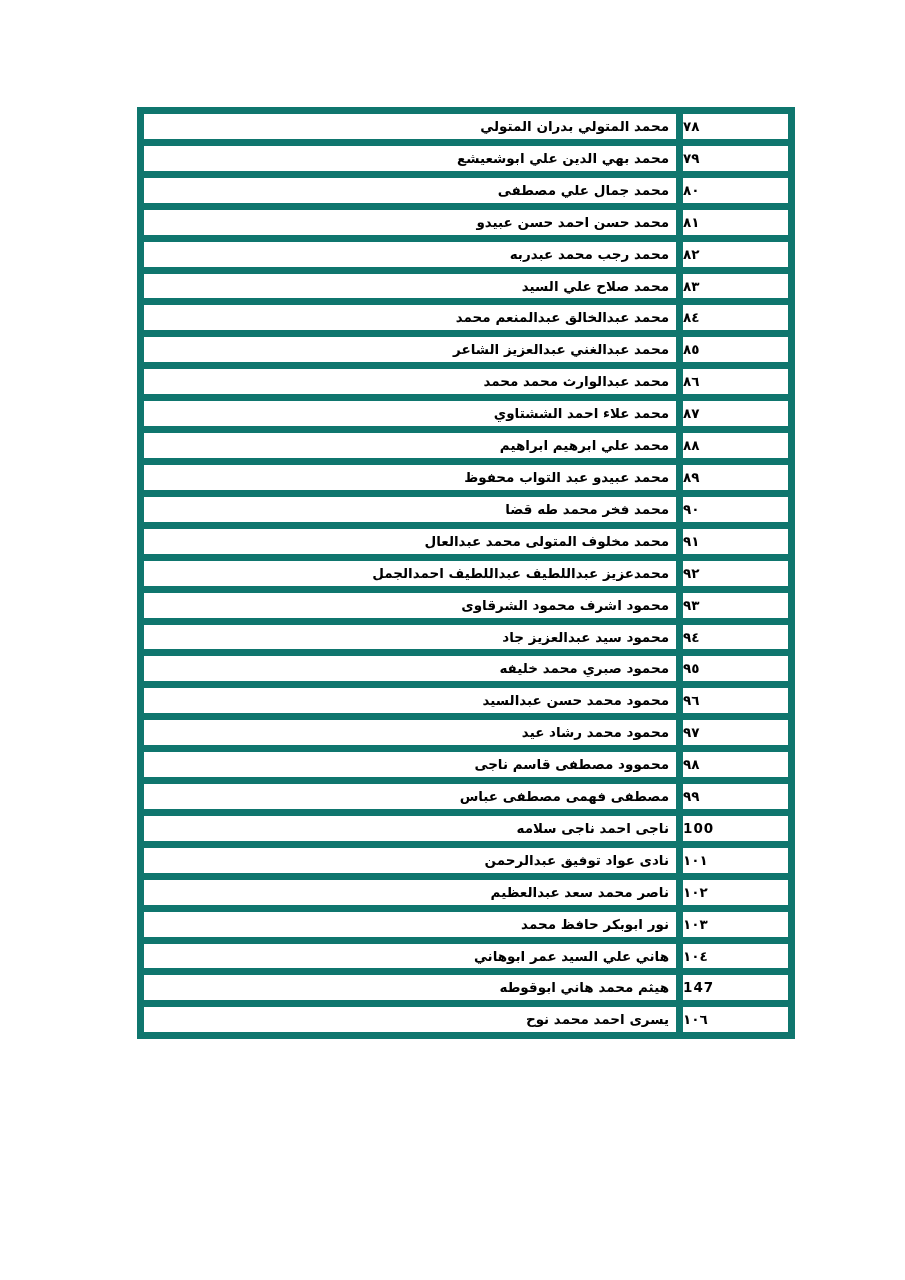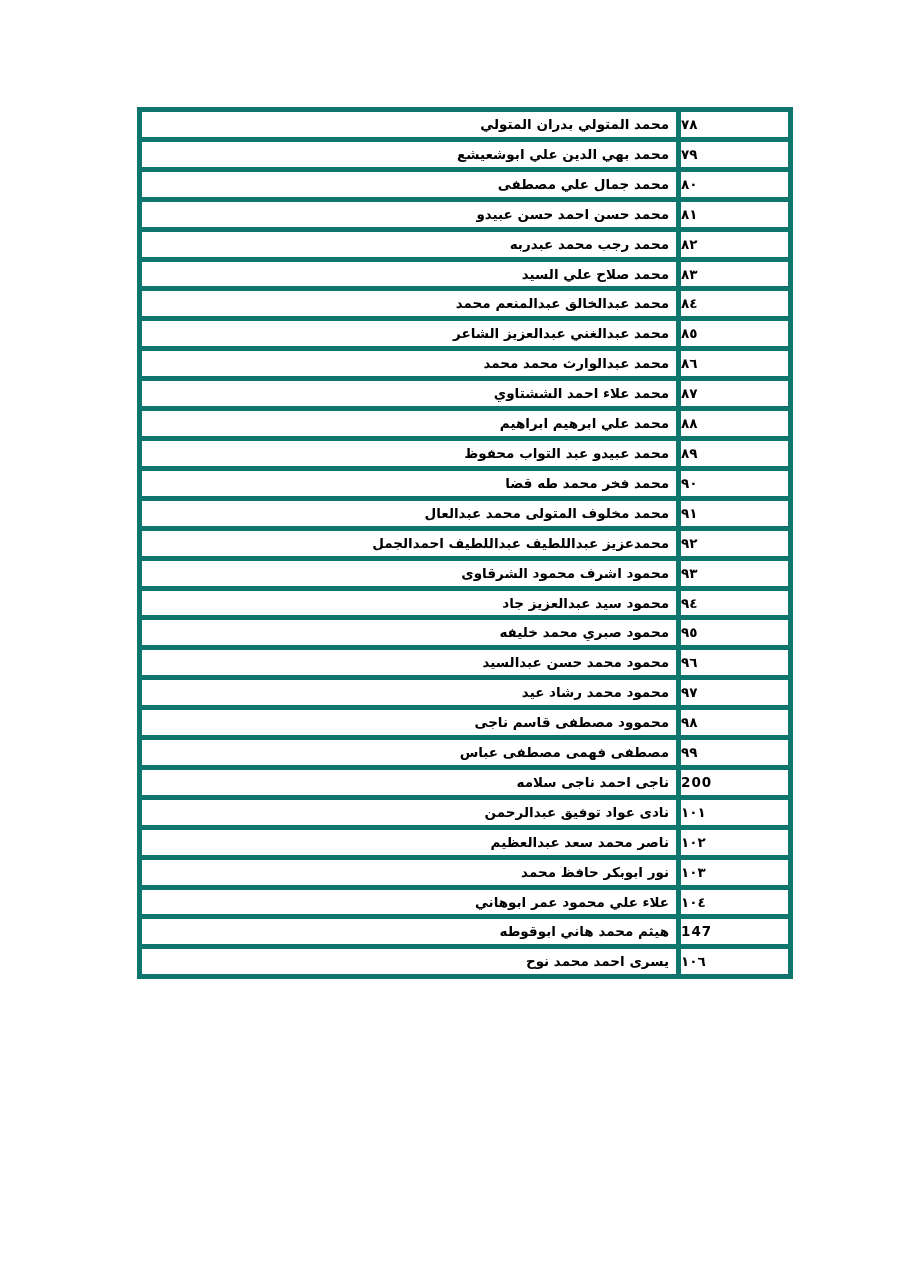--- a/index.html
+++ b/index.html
@@ -18,21 +18,21 @@
   .roster-table {
     position: absolute;
     top: 107px;
     left: 137px;
     width: 651px;
     border-collapse: collapse;
     table-layout: fixed;
     direction: rtl;
   }
   .roster-table td {
-    border: 5px solid #0f766e;
+    border: 7px solid #0f766e;
     height: 24.9px;
     padding: 0;
     overflow: hidden;
     white-space: nowrap;
     color: #000000;
     font-weight: bold;
     font-size: 13.5px;
     line-height: 24.9px;
     vertical-align: middle;
   }
@@ -163,42 +163,42 @@
       <td class="num-cell">٩٨</td>
       <td class="name-cell">محموود مصطفى قاسم ناجى</td>
     </tr>
 
     <tr>
       <td class="num-cell">٩٩</td>
       <td class="name-cell">مصطفى فهمى مصطفى عباس</td>
     </tr>
 
     <tr>
-      <td class="num-cell">200</td>
+      <td class="num-cell">100</td>
       <td class="name-cell">ناجى احمد ناجى سلامه</td>
     </tr>
 
     <tr>
       <td class="num-cell">١٠١</td>
       <td class="name-cell">نادى عواد توفيق عبدالرحمن</td>
     </tr>
 
     <tr>
       <td class="num-cell">١٠٢</td>
       <td class="name-cell">ناصر محمد سعد عبدالعظيم</td>
     </tr>
 
     <tr>
       <td class="num-cell">١٠٣</td>
       <td class="name-cell">نور ابوبكر حافظ محمد</td>
     </tr>
 
     <tr>
       <td class="num-cell">١٠٤</td>
-      <td class="name-cell">علاء علي محمود عمر ابوهاني</td>
+      <td class="name-cell">هاني علي السيد عمر ابوهاني</td>
     </tr>
 
     <tr>
       <td class="num-cell">147</td>
       <td class="name-cell">هيثم محمد هاني ابوقوطه</td>
     </tr>
 
     <tr>
       <td class="num-cell">١٠٦</td>
       <td class="name-cell">يسرى احمد محمد نوح</td>

